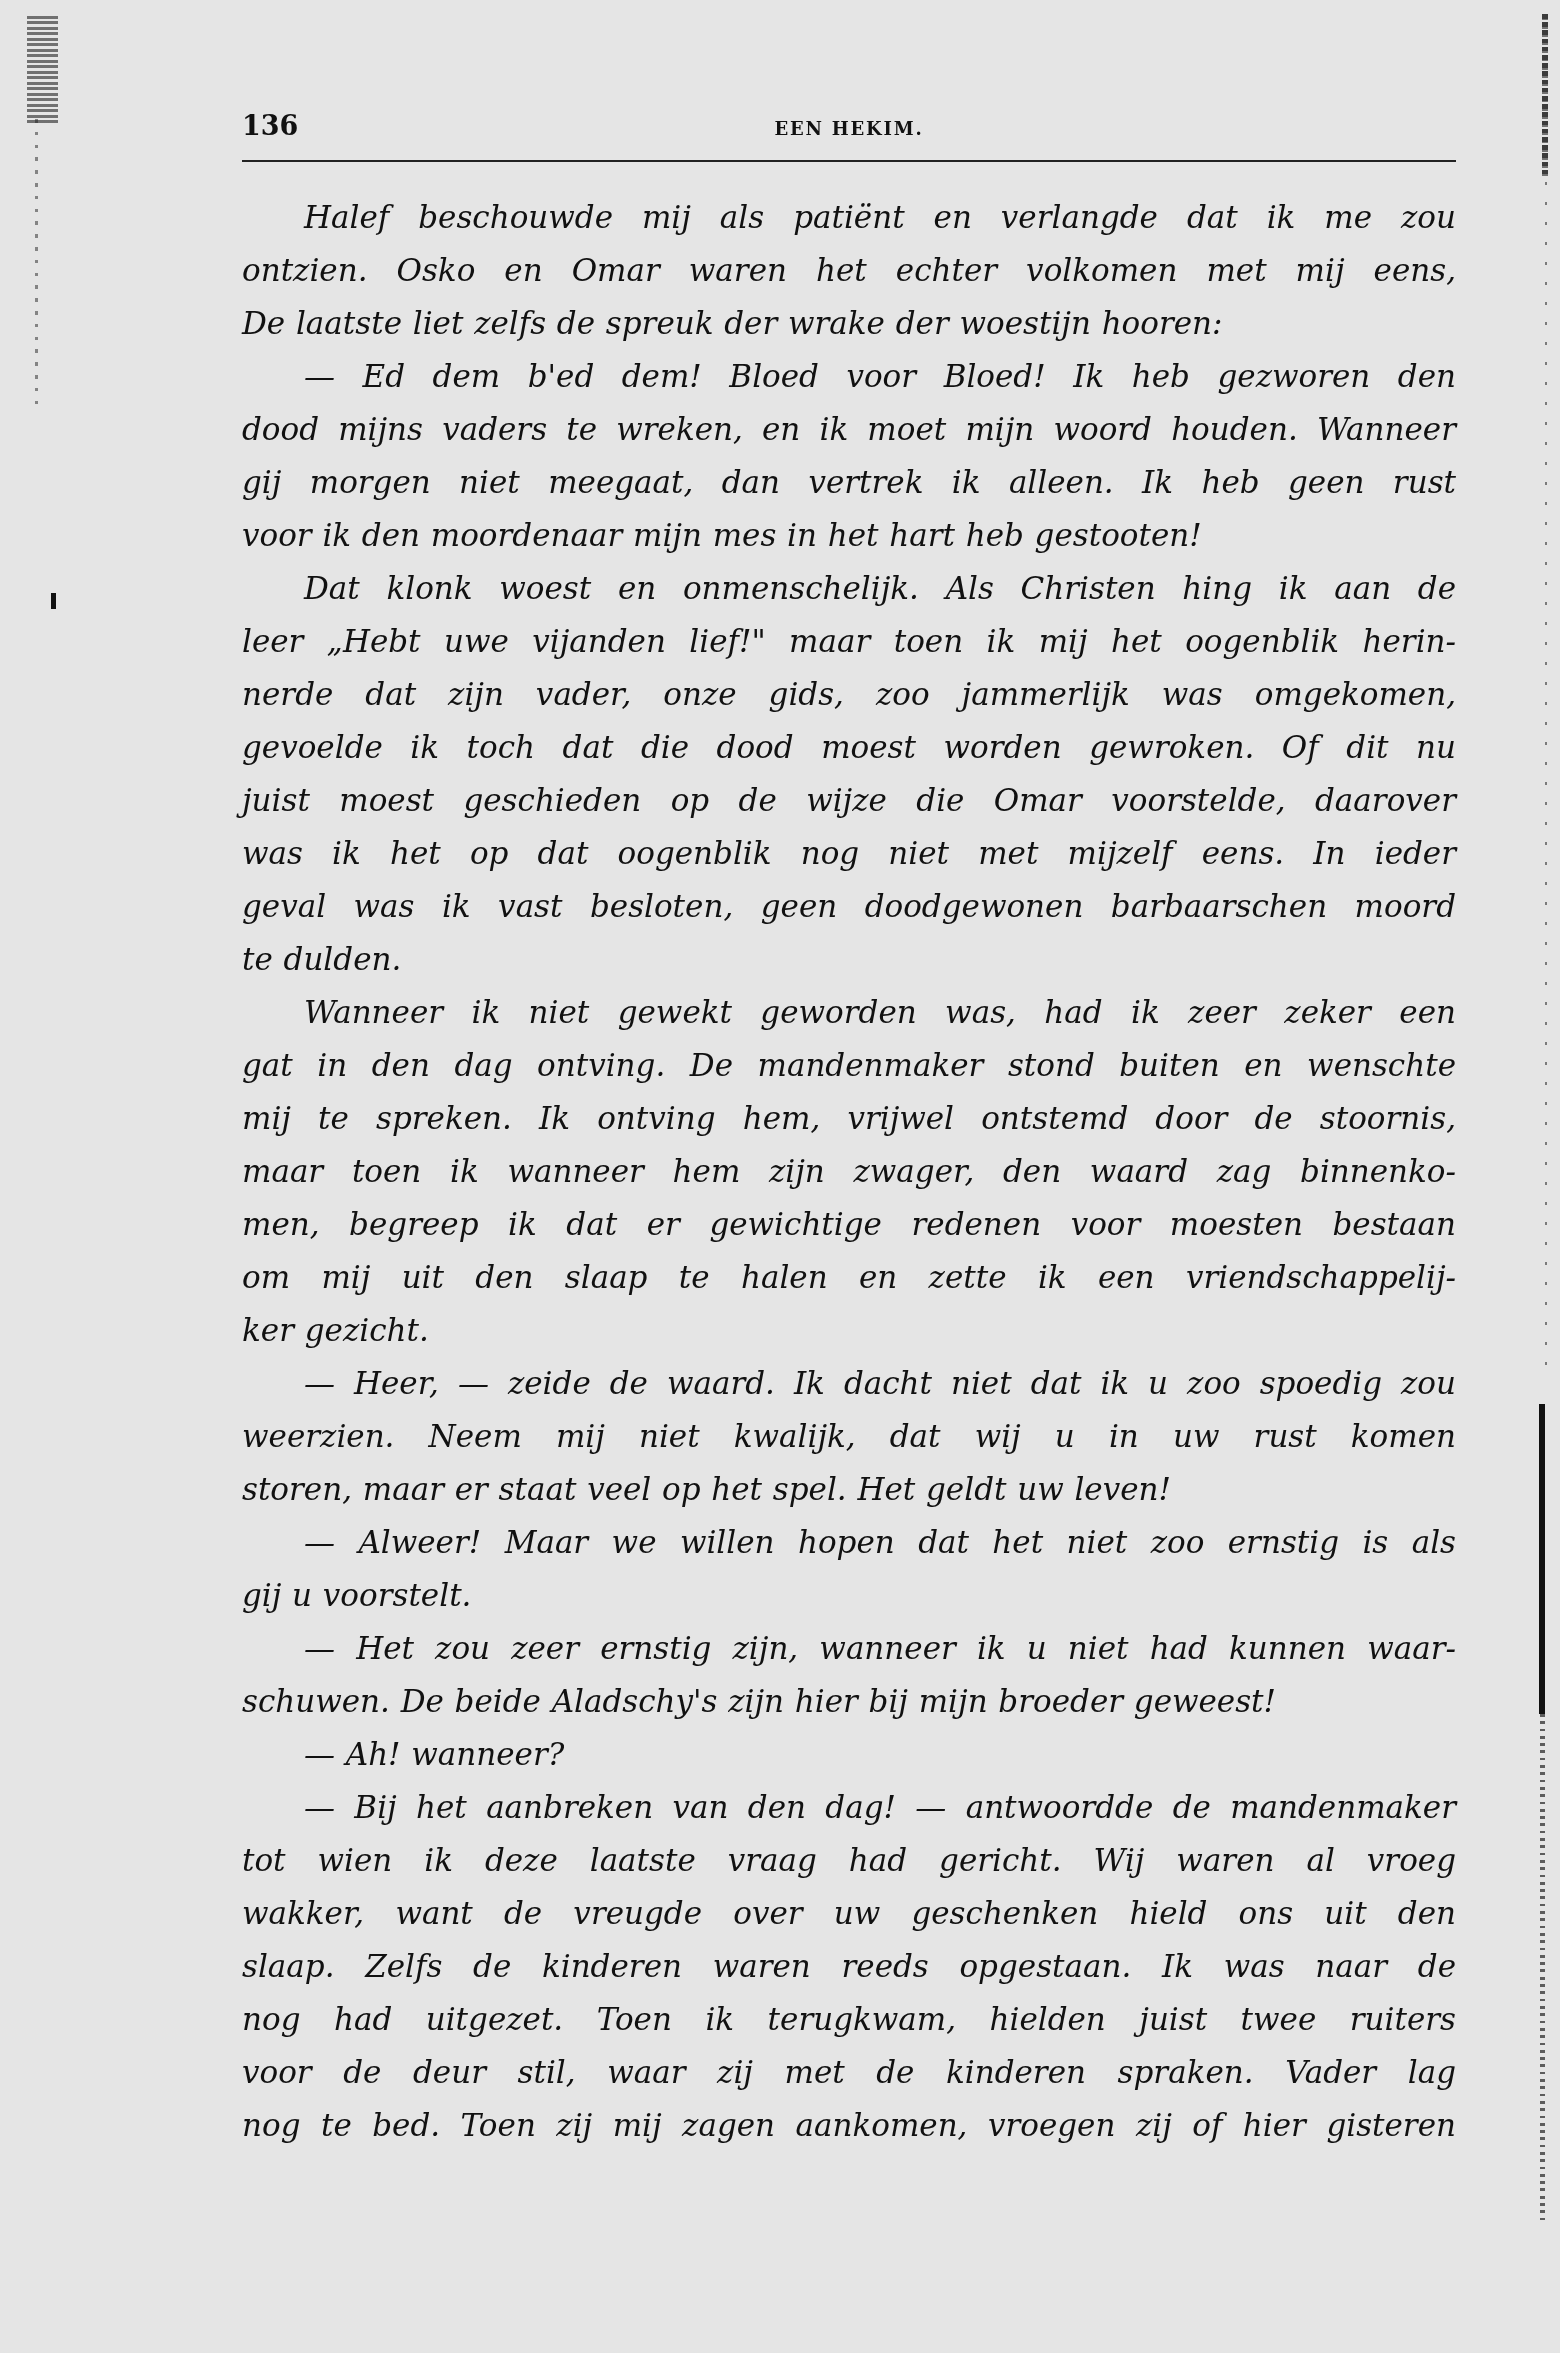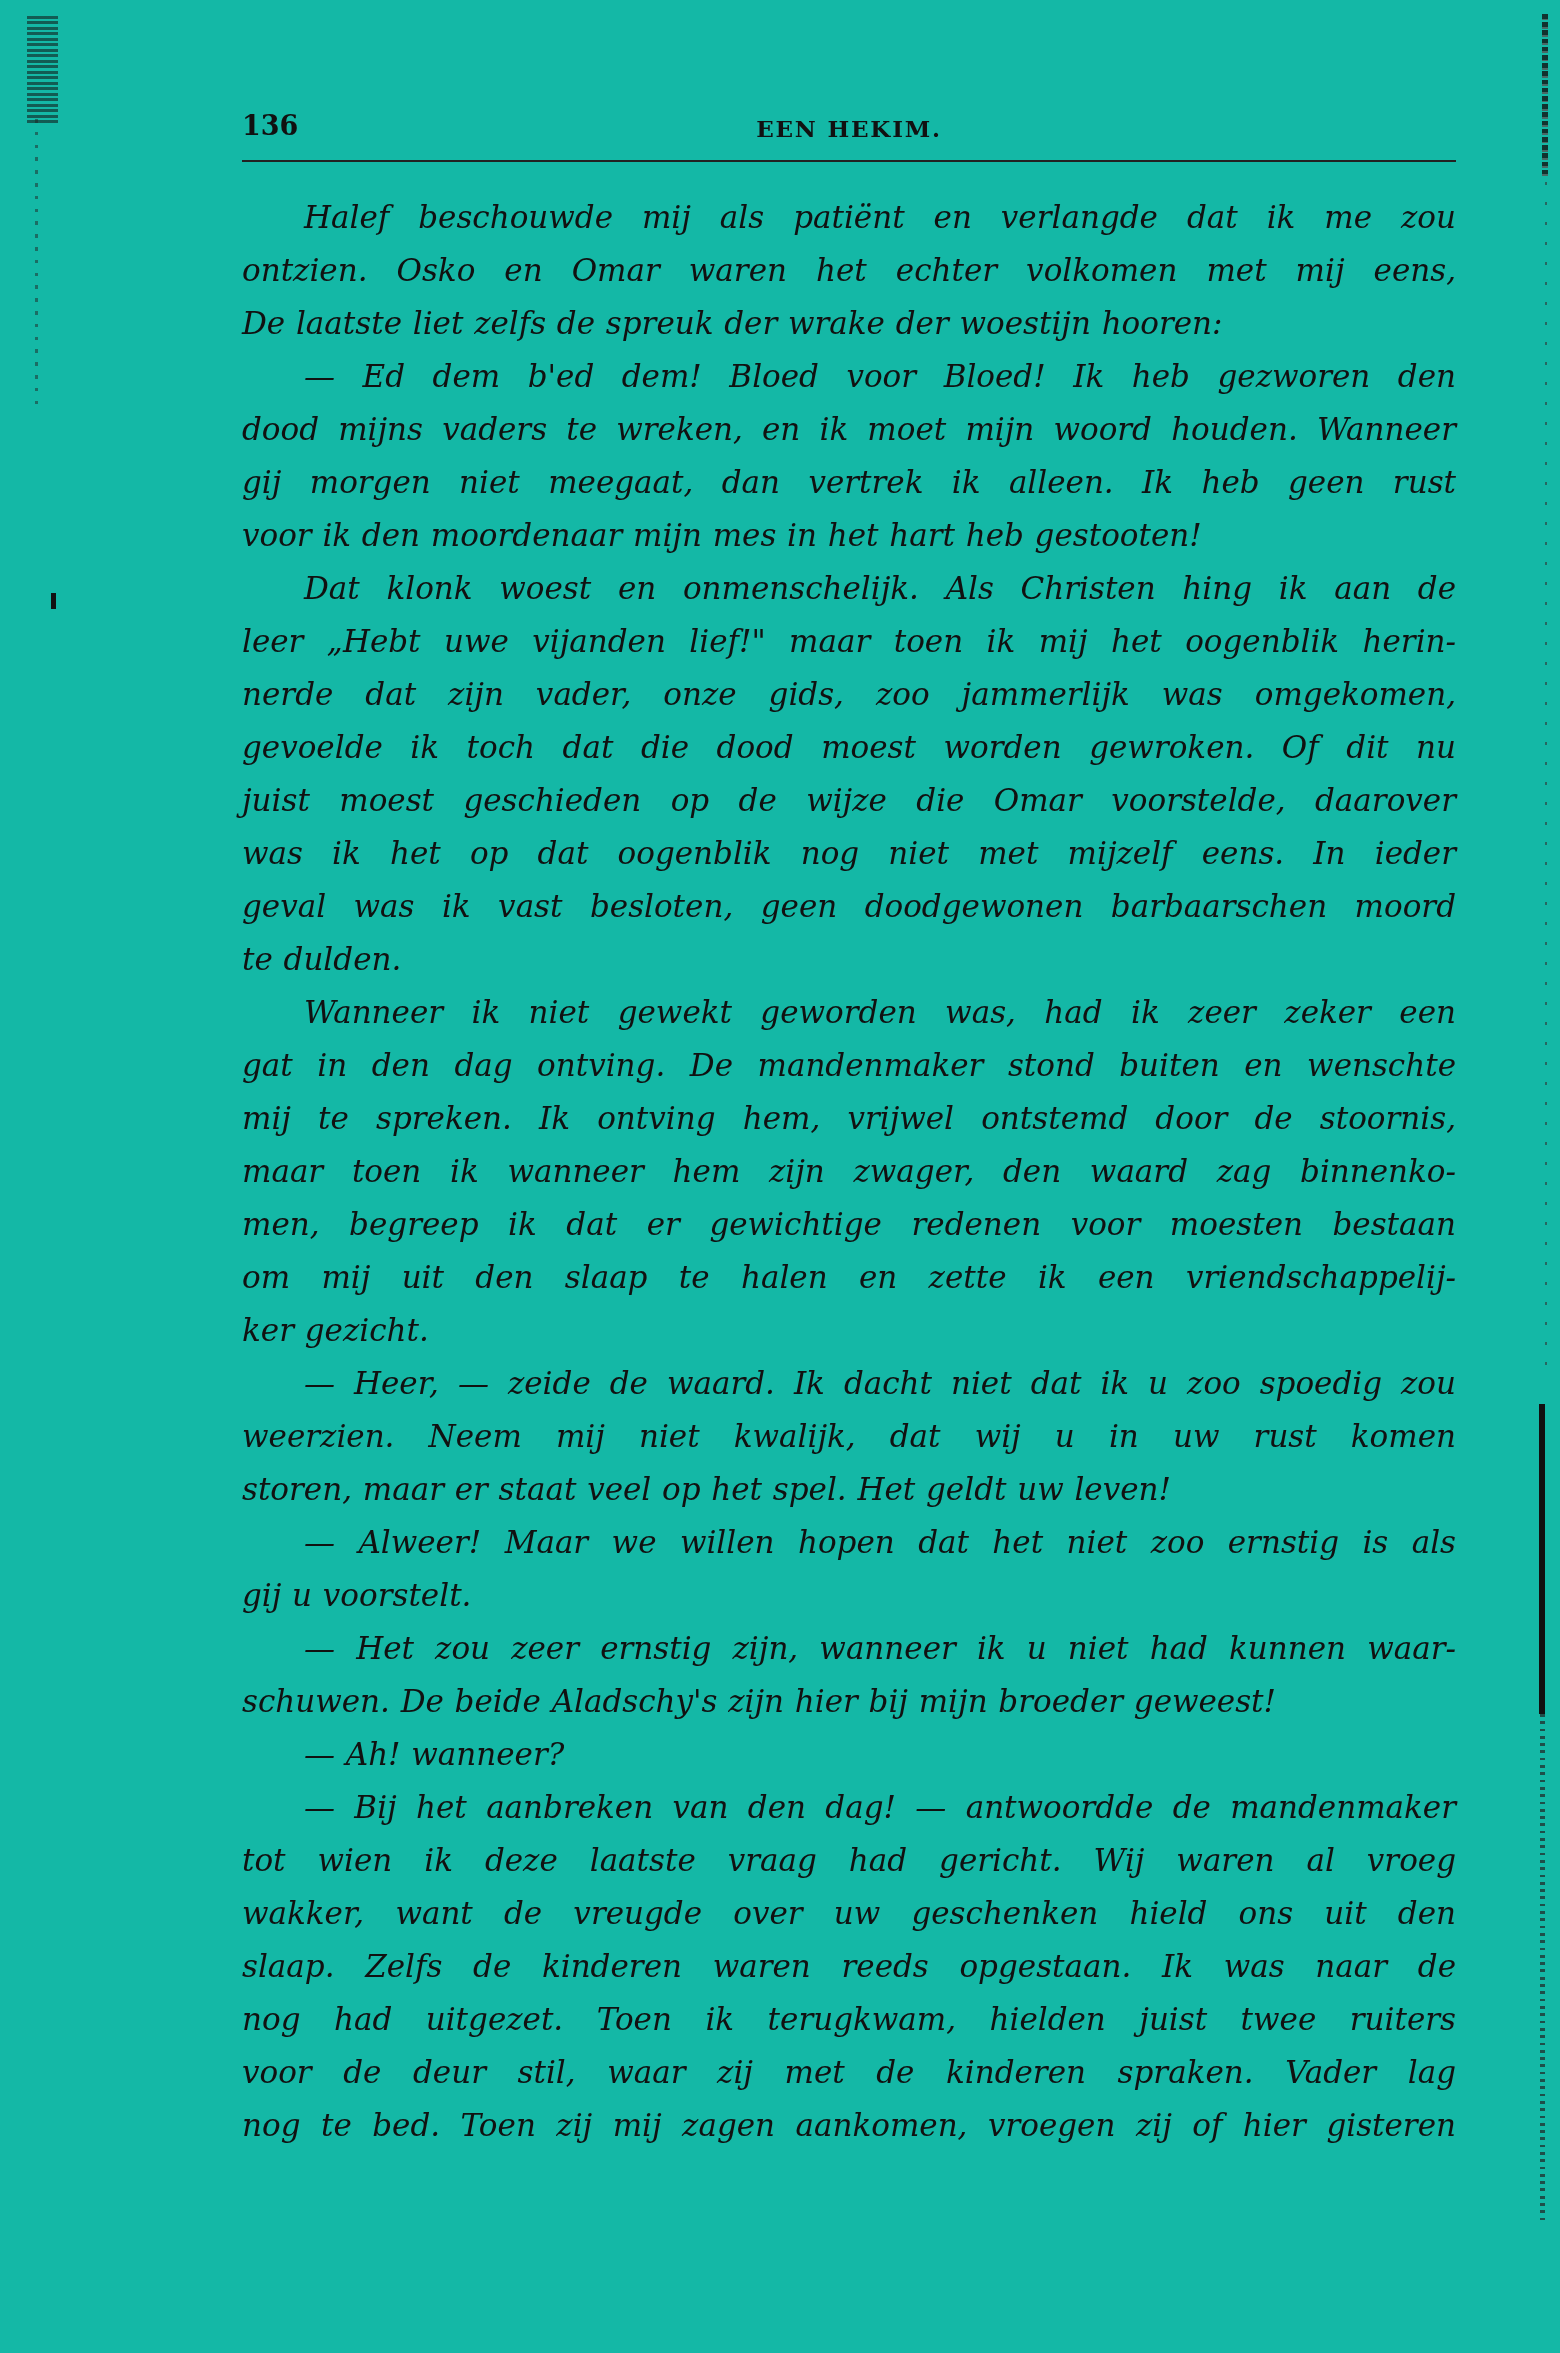--- a/index.html
+++ b/index.html
@@ -12,21 +12,21 @@
       height: 2354px;
       position: relative;
       overflow: hidden;
       font-family: "DejaVu Serif", "Liberation Serif", serif;
       color: #111111;
     }
     .page {
       position: absolute;
       left: 0; top: 0;
       width: 1561px; height: 2354px;
-      background: #14b8a6;
+      background: #e5e5e5;
     }
     
     .edge-left {
       position: absolute;
       left: 27px; top: 16.4px;
       width: 31px; height: 109px;
       background: repeating-linear-gradient(180deg, #111 0 2.7px, transparent 2.7px 5.5px);
       opacity: 0.55;
     }
     .edge-left-2 {
@@ -80,21 +80,21 @@
       position: absolute;
       left: 0; top: 0;
       font-size: 27px;
       font-weight: bold;
       line-height: 36px;
     }
     .running-title {
       position: absolute;
       left: 0; right: 0; top: 9px;
       text-align: center;
-      font-size: 23px;
+      font-size: 18px;
       font-weight: bold;
       letter-spacing: 1.8px;
       line-height: 24px;
     }
     .header-rule {
       position: absolute;
       left: 242px; top: 160px;
       width: 1214px;
       height: 1.8px;
       background: #222;

